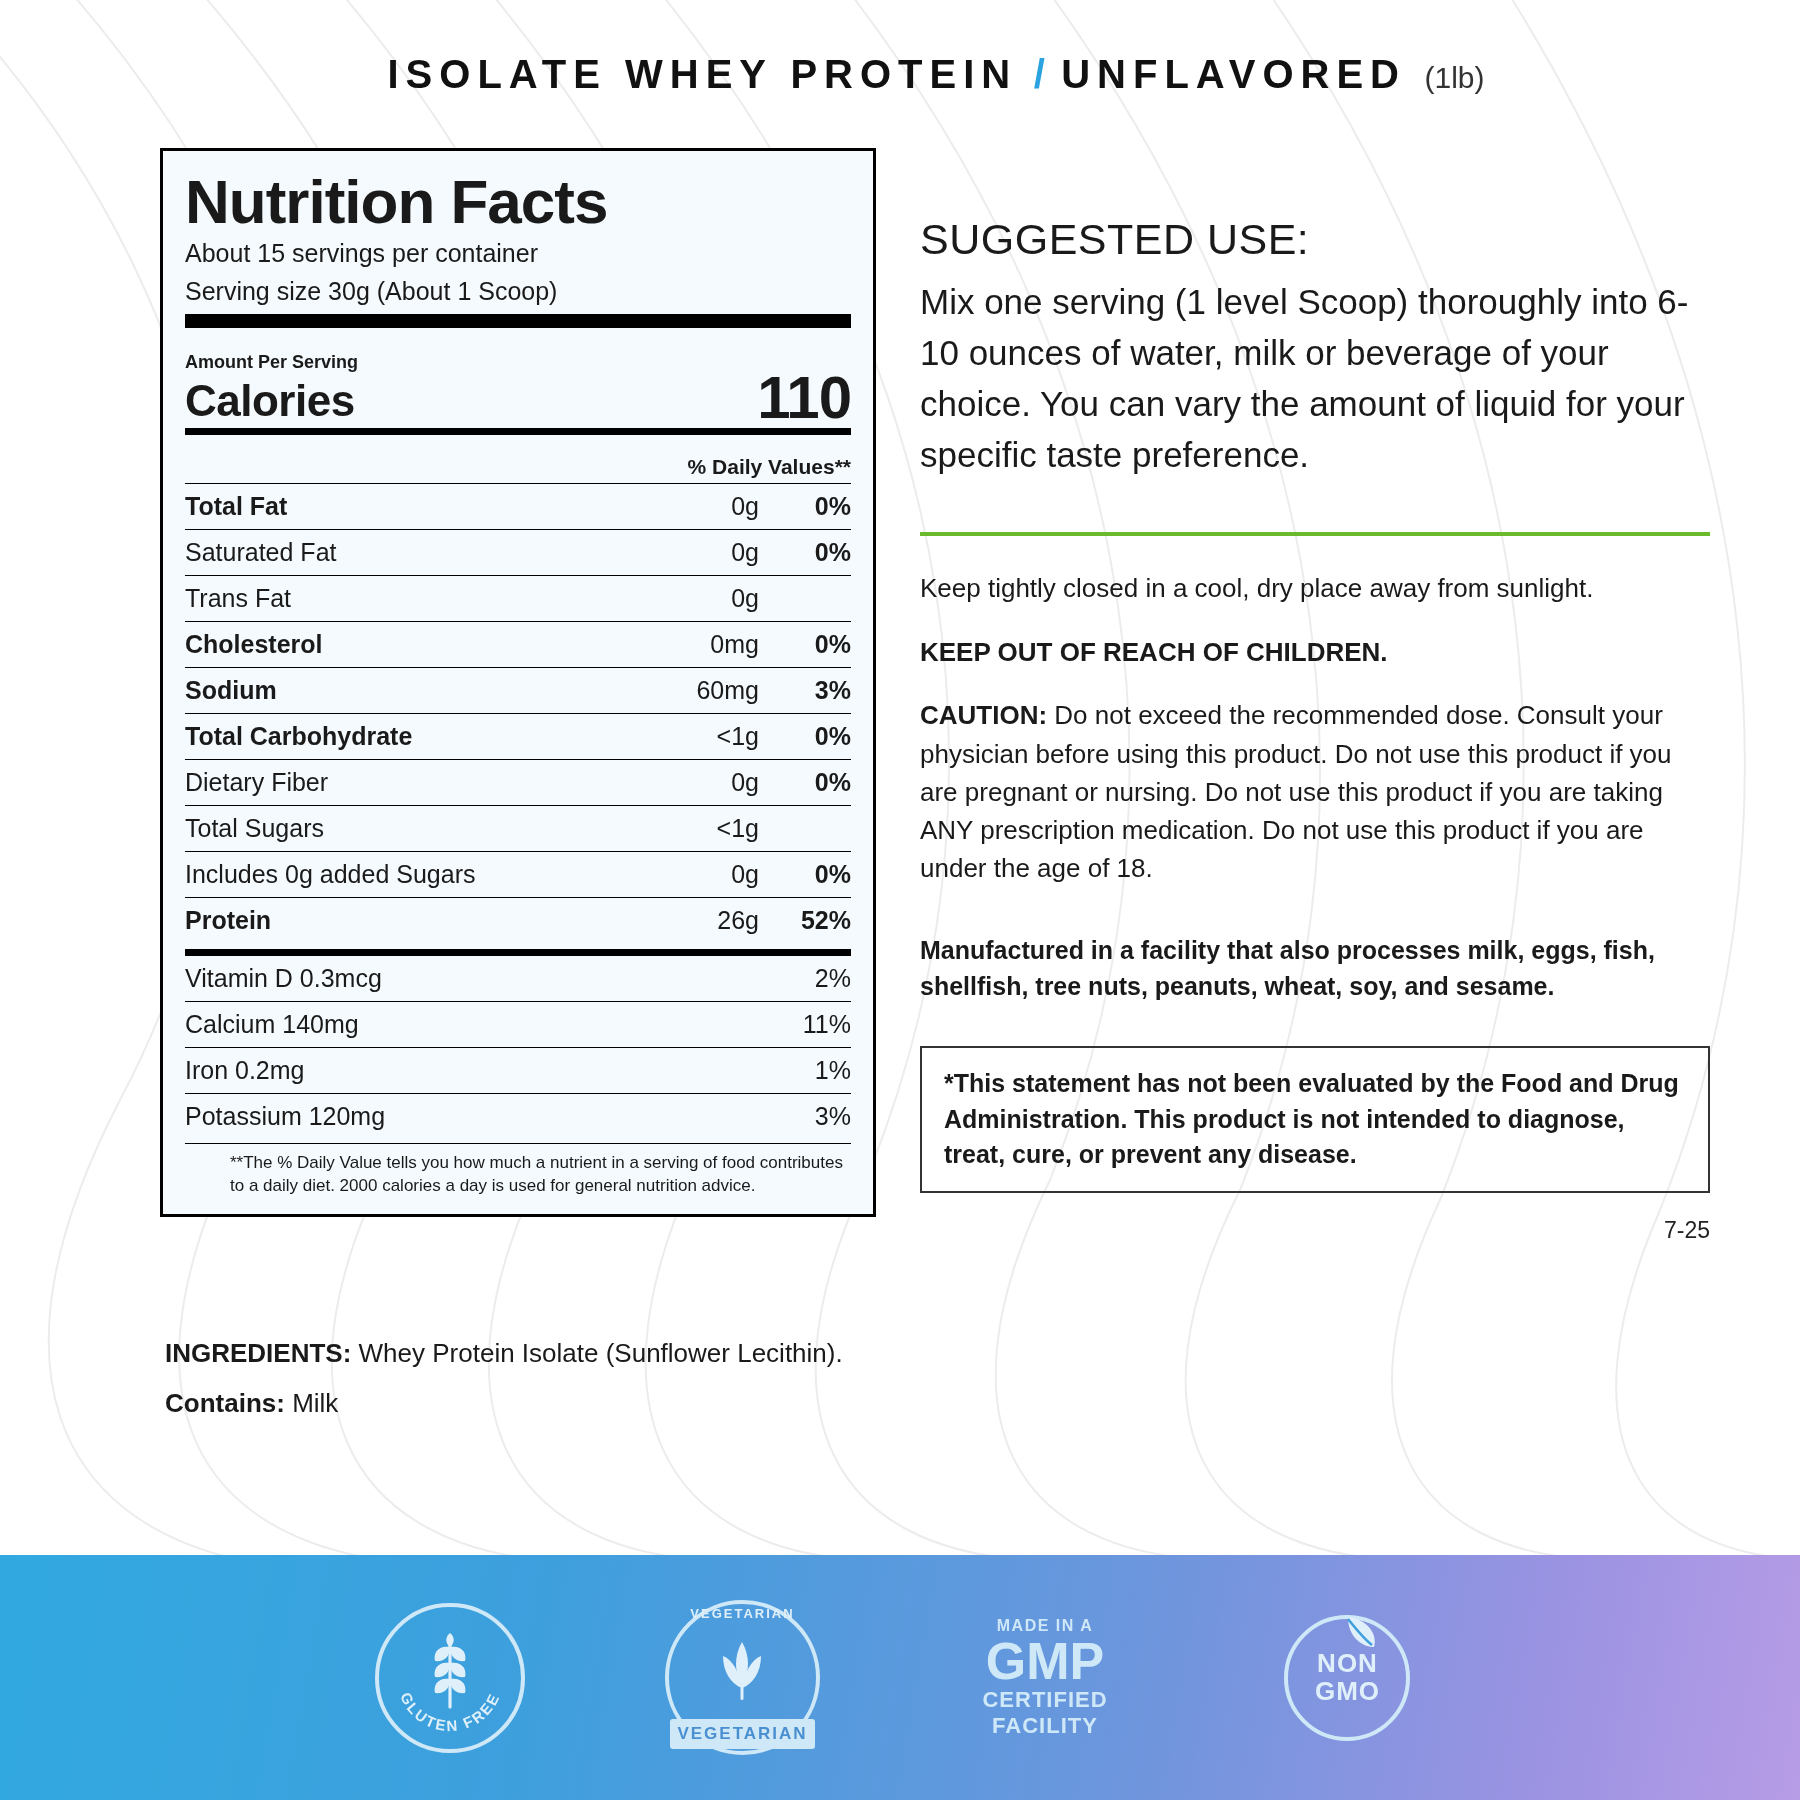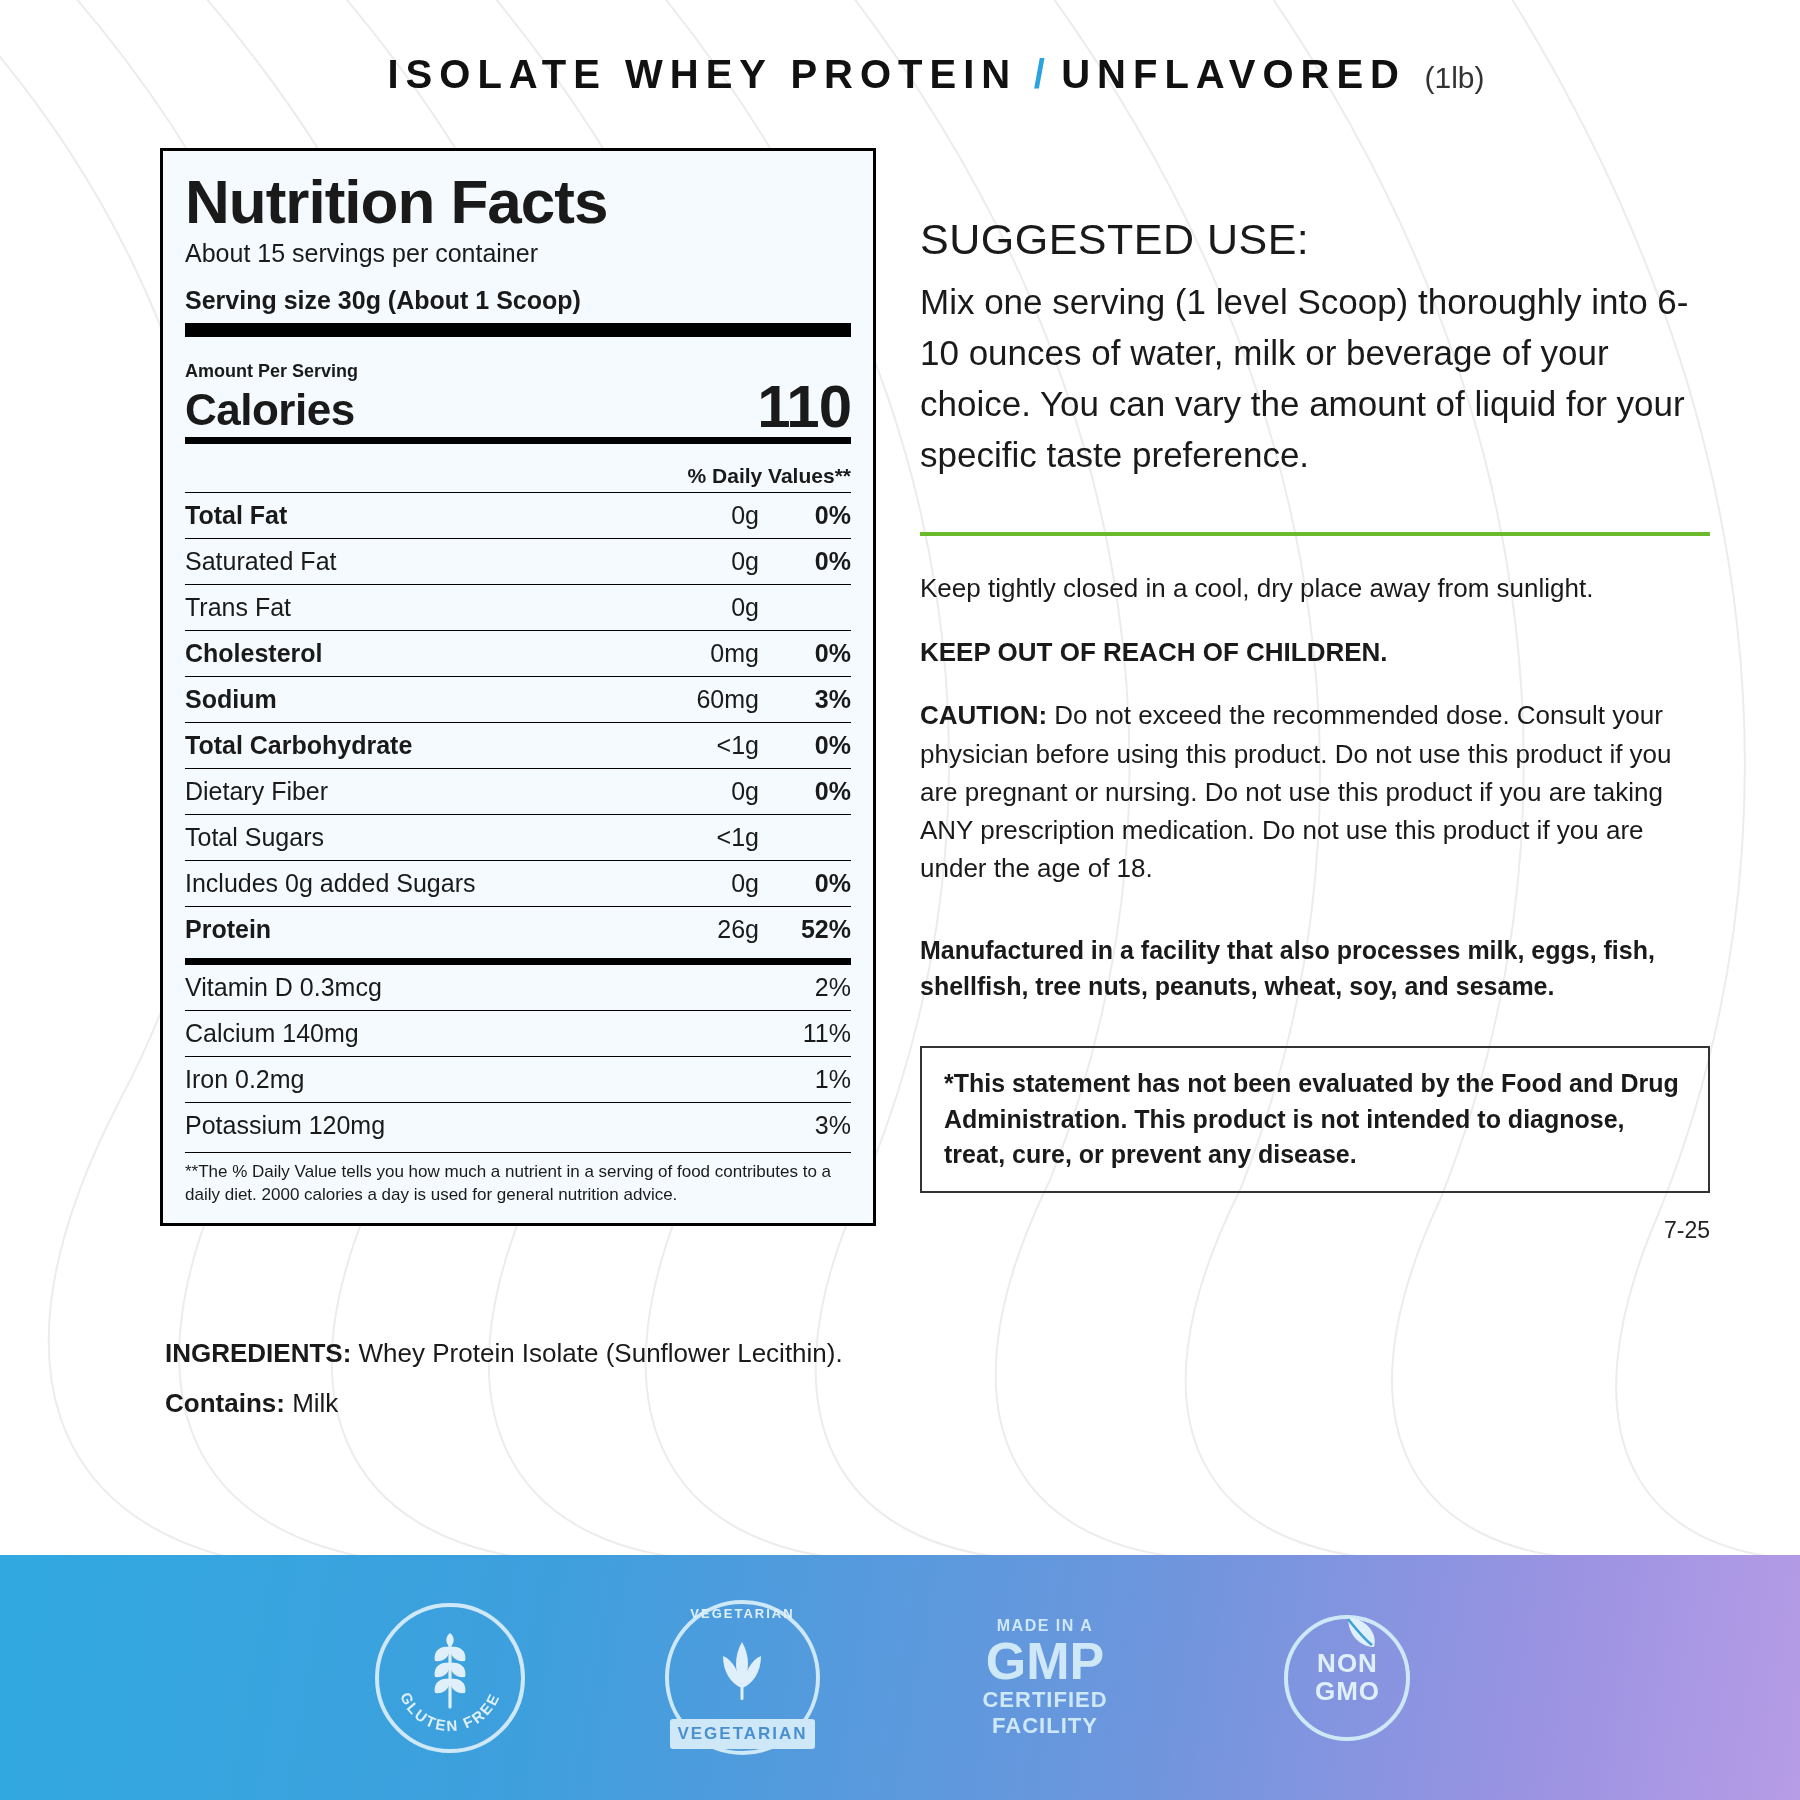--- a/index.html
+++ b/index.html
@@ -35,21 +35,21 @@
   .nfp {
     position:absolute; left:160px; top:148px;
     width:716px;
     box-sizing:border-box;
     border:3px solid #000;
     background:#f4fafd;
     padding:14px 22px 16px 22px;
   }
   .nf-title { font-size:62px; font-weight:bold; letter-spacing:-1px; line-height:1.0; margin:6px 0 6px 0; }
   .nf-servings { font-size:25px; margin-top:4px; }
-  .nf-serving-size { font-size:25px; font-weight:bold; margin-top:18px; }
+  .nf-serving-size { font-size:25px; font-weight:normal; margin-top:9px; }
 
   .rule-thick { border-top:14px solid #000; margin:8px 0 0 0; }
   .rule-med   { border-top:7px solid #000; }
   .rule-thin  { border-top:1.5px solid #000; }
 
   .amt { font-size:18px; font-weight:bold; margin-top:24px; }
 
   .cal-row { display:flex; align-items:flex-end; justify-content:space-between; margin:-4px 0 2px 0; }
   .cal-label { font-size:44px; font-weight:bold; letter-spacing:-0.5px; }
   .cal-val { font-size:60px; font-weight:bold; letter-spacing:-1px; line-height:0.95; }
@@ -62,21 +62,21 @@
   td.nm { text-align:left; }
   td.amt2 { text-align:right; width:150px; padding-right:42px; }
   td.dv { text-align:right; width:92px; font-weight:bold; }
   .b { font-weight:bold; }
   .ind1 { padding-left:28px; }
   .ind2 { padding-left:52px; }
 
   .micro td { font-size:24px; padding:10px 0 10px 0; }
   .micro td.dv { font-weight:normal; }
 
-  .footnote { font-size:17px; line-height:1.35; margin-top:8px; }
+  .footnote { font-size:17px; line-height:1.35; margin-top:8px;margin-left:45px; }
 
   
   .ingredients {
     position:absolute; left:165px; top:1335px; width:680px;
     font-size:26px; line-height:1.45;
   }
   .ingredients .lbl { font-weight:bold; }
   .contains { margin-top:12px; font-size:26px; }
 
   

